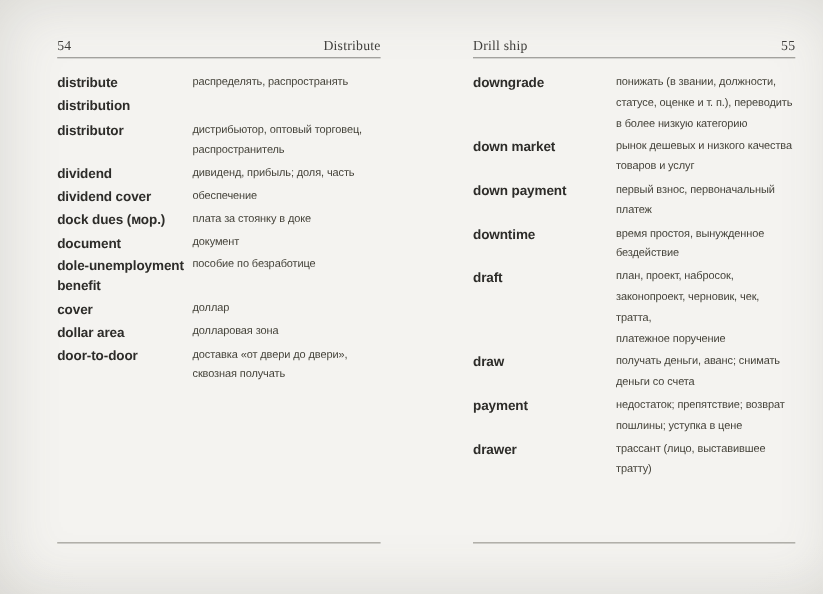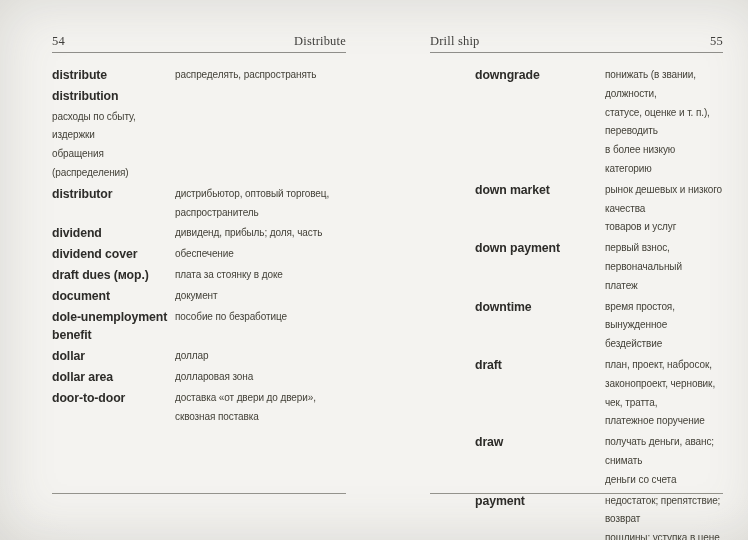--- a/index.html
+++ b/index.html
@@ -39,21 +39,21 @@
     color: #3f3e3b;
   }
 
   .entries { margin-top: 13px; }
 
   .entry {
     display: grid;
     margin-bottom: 2px;
   }
   .page.left  .entry { grid-template-columns: 123px 1fr; }
-  .page.right .entry { grid-template-columns: 130px 1fr; margin-left: 45px; }
+  .page.right .entry { grid-template-columns: 130px 1fr; }
 
   .term {
     font-weight: bold;
     font-size: 12.3px;
     line-height: 18.8px;
     letter-spacing: -0.1px;
     color: #2d2c29;
     white-space: pre-line;
     padding-right: 6px;
   }
@@ -89,70 +89,68 @@
         <div class="entry">
           <div class="term">distribute</div>
           <div class="trans">распределять, распространять</div>
         </div>
 
         <div class="entry">
           <div class="term">distribution</div>
         </div>
 
         <div class="entry">
-          <div class="trans">расходы по сбыту, издержки
-обращения (распределения)</div>
         </div>
 
         <div class="entry">
           <div class="term">distributor</div>
           <div class="trans">дистрибьютор, оптовый торговец,
 распространитель</div>
         </div>
 
         <div class="entry">
           <div class="term">dividend</div>
           <div class="trans">дивиденд, прибыль; доля, часть</div>
         </div>
 
         <div class="entry">
           <div class="term">dividend cover</div>
           <div class="trans">обеспечение</div>
         </div>
 
         <div class="entry">
-          <div class="term">draft dues (мор.)</div>
+          <div class="term">dock dues (мор.)</div>
           <div class="trans">плата за стоянку в доке</div>
         </div>
 
         <div class="entry">
           <div class="term">document</div>
           <div class="trans">документ</div>
         </div>
 
         <div class="entry">
           <div class="term">dole-unemployment
 benefit</div>
           <div class="trans">пособие по безработице</div>
         </div>
 
         <div class="entry">
-          <div class="term">dollar</div>
+          <div class="term">cover</div>
           <div class="trans">доллар</div>
         </div>
 
         <div class="entry">
           <div class="term">dollar area</div>
           <div class="trans">долларовая зона</div>
         </div>
 
         <div class="entry">
           <div class="term">door-to-door</div>
           <div class="trans">доставка «от двери до двери»,
-сквозная поставка</div>
+сквозная получать</div>
         </div>
 
 
       </div>
 
     <div class="footer-rule"></div>
   </section>
 
   <section class="page right">
     <header class="page-header">

